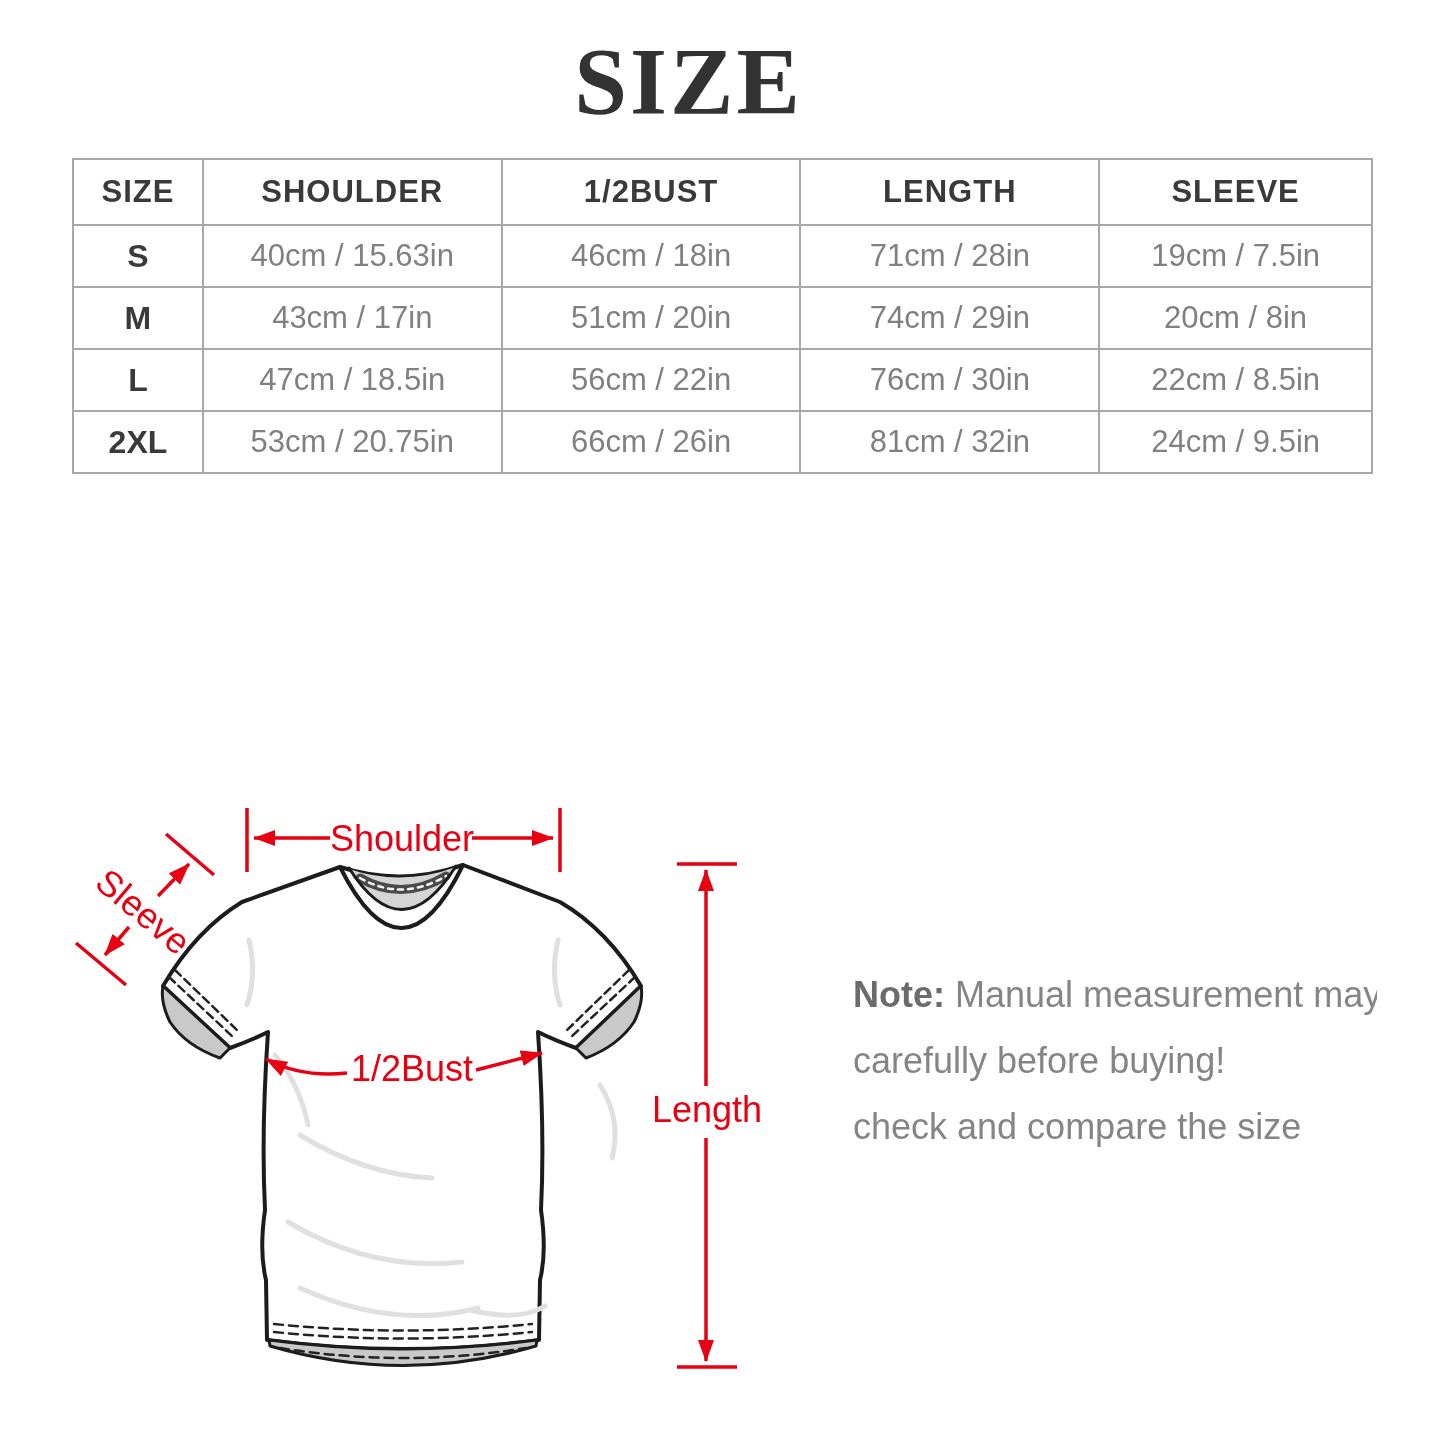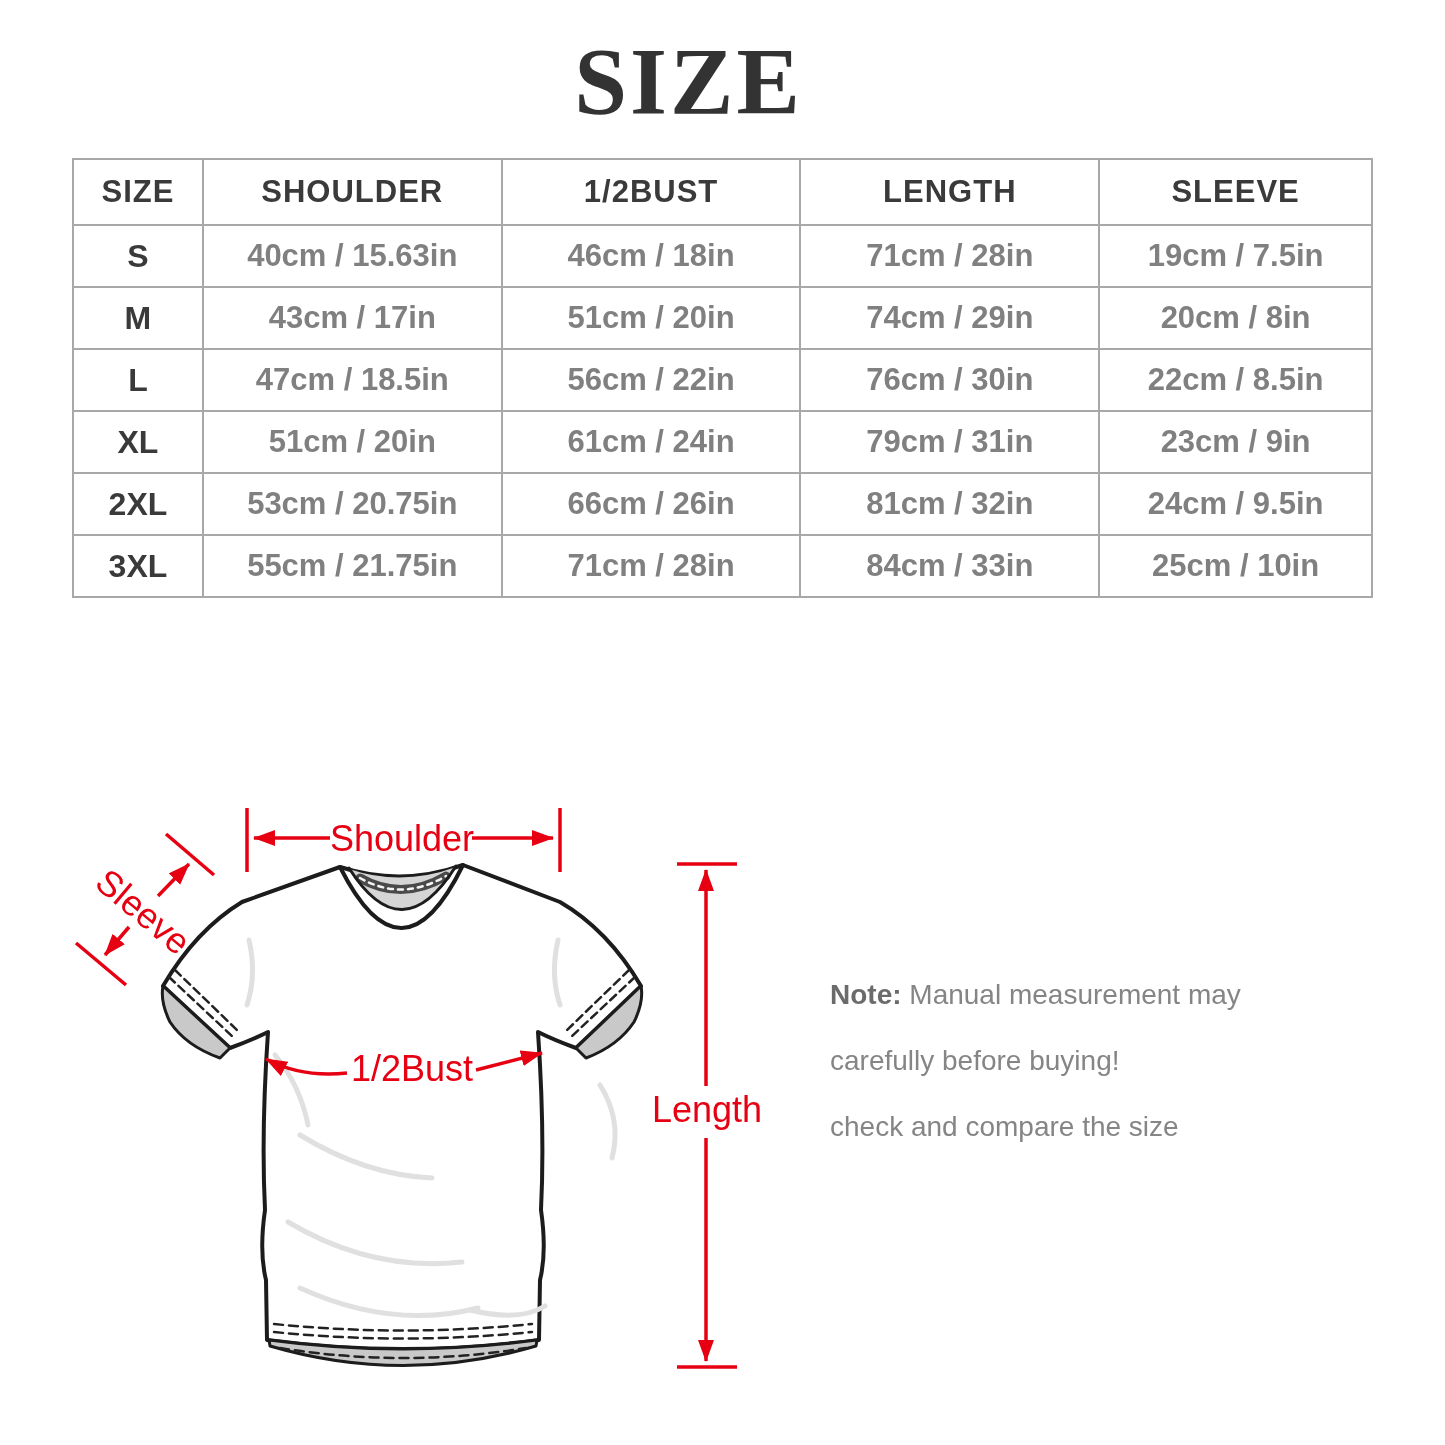--- a/index.html
+++ b/index.html
@@ -5,26 +5,26 @@
   html,body{margin:0;padding:0;background:#ffffff;}
   #canvas{position:relative;width:1377px;height:1445px;background:#ffffff;overflow:hidden;
           font-family:"Liberation Sans",sans-serif;border-radius:9px;}
   
   #title{position:absolute;left:0;right:0;top:30px;text-align:center;
          font-family:"Liberation Serif",serif;font-weight:bold;font-size:95px;line-height:104px;
          color:#333333;letter-spacing:3px;}
   
   #size-table{position:absolute;left:72px;top:158px;width:1301px;border-collapse:collapse;
               table-layout:fixed;text-align:center;}
-  #size-table th,#size-table td{border:2px solid #a8a8a8;padding:0;vertical-align:middle;font-weight:bold;}
+  #size-table th,#size-table td{border:2px solid #a8a8a8;padding:0;vertical-align:middle;}
   #size-table th{height:64px;font-size:31px;font-weight:bold;color:#3a3a3a;letter-spacing:1px;}
   #size-table td{height:60px;font-size:31px;color:#808080;}
   #size-table td.size-cell{font-weight:bold;color:#3a3a3a;font-size:32px;}
   
-  #note{position:absolute;left:830px;top:962px;width:570px;font-size:28px;line-height:66px;
+  #note{position:absolute;left:853px;top:962px;width:570px;font-size:36px;line-height:66px;
         color:#858585;}
   #note .note-label{font-weight:bold;color:#6b6b6b;}
   
   #diagram{position:absolute;left:0;top:790px;width:1445px;height:655px;}
   .red-label{font-family:"Liberation Sans",sans-serif;font-size:36px;fill:#e60012;}
 </style>
 </head>
 <body>
 
 <div id="canvas">
@@ -64,39 +64,25 @@
         <td>20cm / 8in</td>
       </tr>
       <tr>
         <td class="size-cell">L</td>
         <td>47cm / 18.5in</td>
         <td>56cm / 22in</td>
         <td>76cm / 30in</td>
         <td>22cm / 8.5in</td>
       </tr>
       <tr>
-        <td class="size-cell">XL</td>
-        <td>51cm / 20in</td>
-        <td>61cm / 24in</td>
-        <td>79cm / 31in</td>
-        <td>23cm / 9in</td>
-      </tr>
-      <tr>
         <td class="size-cell">2XL</td>
         <td>53cm / 20.75in</td>
         <td>66cm / 26in</td>
         <td>81cm / 32in</td>
         <td>24cm / 9.5in</td>
-      </tr>
-      <tr>
-        <td class="size-cell">3XL</td>
-        <td>55cm / 21.75in</td>
-        <td>71cm / 28in</td>
-        <td>84cm / 33in</td>
-        <td>25cm / 10in</td>
       </tr>
     </tbody>
   </table>
 
   <svg id="diagram" viewBox="0 0 1445 655" xmlns="http://www.w3.org/2000/svg">
     <defs>
       <marker id="ah" markerUnits="userSpaceOnUse" markerWidth="23" markerHeight="17" refX="21" refY="8" orient="auto">
         <path d="M0,0 L22,8 L0,16 Z" fill="#e60012"></path>
       </marker>
     </defs>

